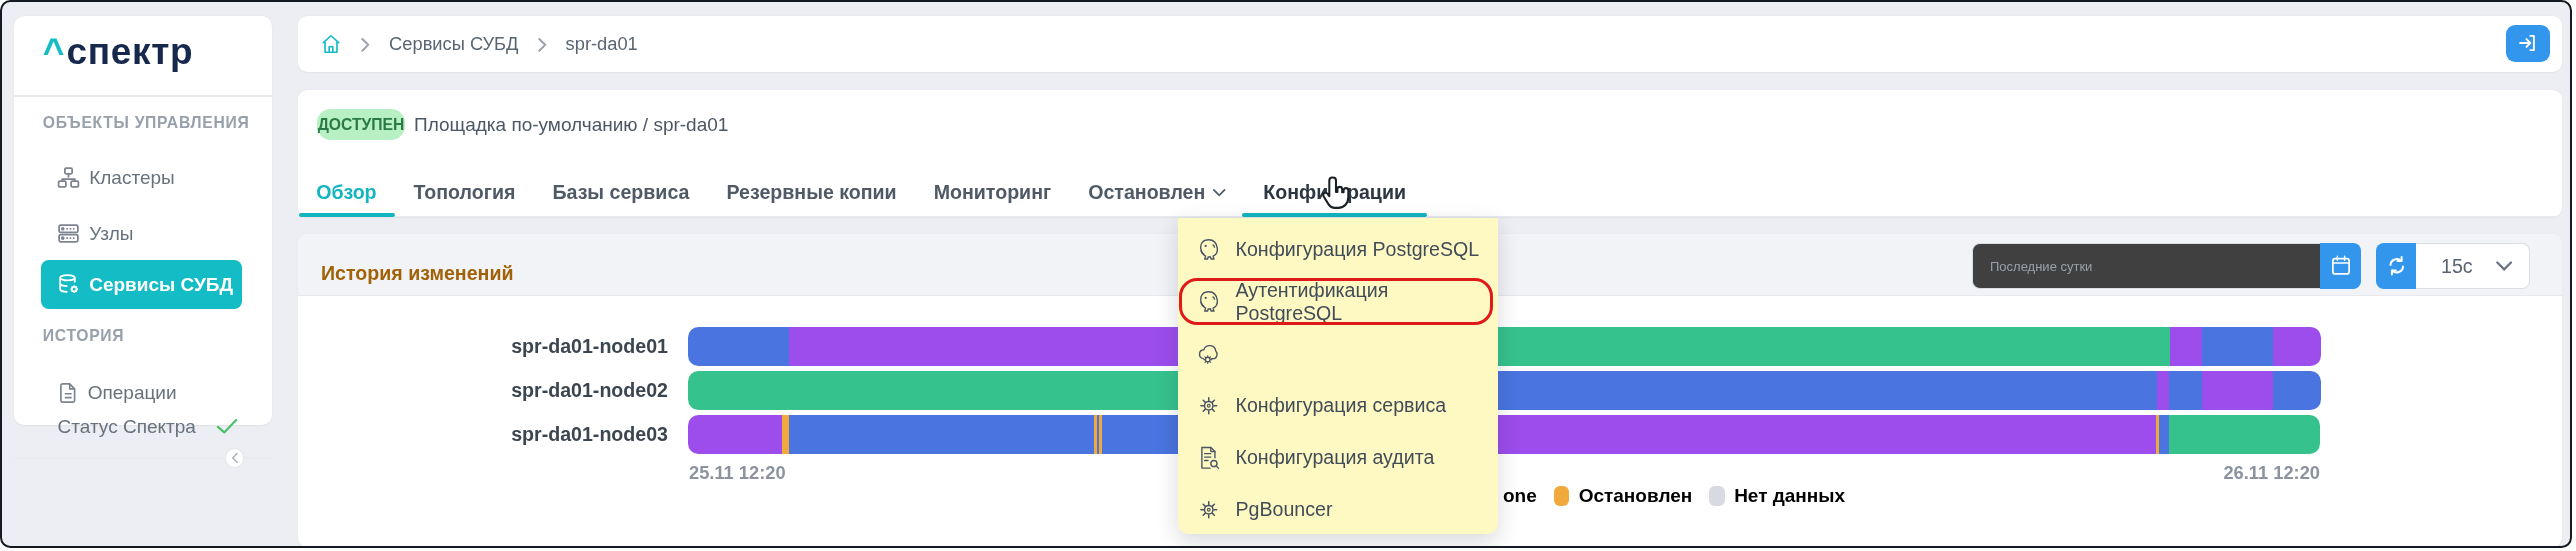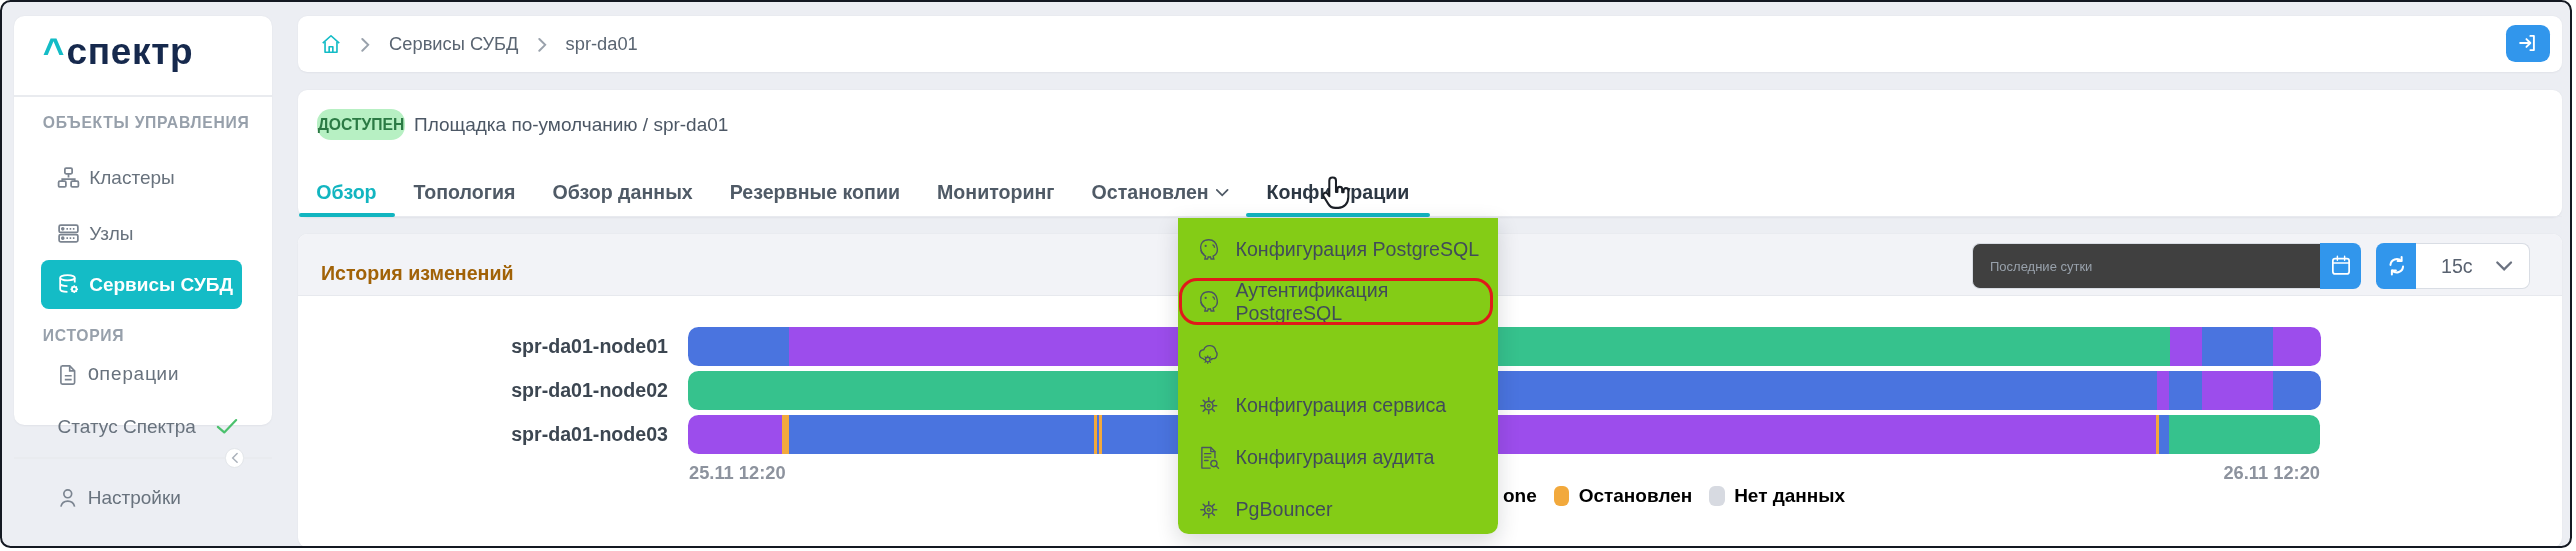--- a/index.html
+++ b/index.html
@@ -62,21 +62,21 @@
   .tl-bar{position:absolute;left:390px;width:1633px;height:39px;display:flex;}
   .tl-seg{height:100%;}
   .tl-seg:first-child{border-radius:10.5px 0 0 10.5px;}
   .tl-seg:last-child{border-radius:0 10.5px 10.5px 0;}
   .tl-time{position:absolute;top:228px;font-size:18.3px;font-weight:700;color:#8d939e;}
   .legend{position:absolute;left:1205px;top:251px;display:flex;align-items:center;gap:17px;}
   .legend-item{display:flex;align-items:center;gap:9.2px;font-size:19px;font-weight:600;color:#000000;justify-content:center;}
   .legend-pill{width:15.7px;height:19.6px;border-radius:5.9px;}
 
   
-  .dropdown{position:absolute;left:1176px;top:216px;width:320px;height:316px;background:#84cc16;border-radius:0 0 10.5px 10.5px;
+  .dropdown{position:absolute;left:1176px;top:216px;width:320px;height:316px;background:#fef9c3;border-radius:0 0 10.5px 10.5px;
     box-shadow:0 7.8px 22px rgba(16,24,40,.16);z-index:60;padding-top:5.9px;}
   .menu-item{position:relative;height:52px;display:flex;align-items:center;gap:13px;padding-left:17px;font-size:19.6px;color:#414c59;cursor:pointer;}
   .menu-item svg{flex:0 0 auto;}
   .red-outline{position:absolute;left:1.3px;top:60px;width:314px;height:47px;border:3.3px solid #e01a1a;border-radius:18.3px;pointer-events:none;}
 
   .cursor{position:absolute;left:1319px;top:174px;z-index:70;}
 </style>
 </head>
 <body>
 
@@ -116,21 +116,21 @@
         <ellipse cx="11" cy="5.5" rx="7" ry="2.6"></ellipse>
         <path d="M4 5.5v11c0 1.4 3.1 2.6 7 2.6M4 11c0 1.4 3.1 2.6 7 2.6M18 5.5V10"></path>
         <circle cx="17.5" cy="16.5" r="2.2"></circle>
         <path d="M17.5 12.8v1.2M17.5 18.9v1.2M13.9 16.5h1.2M19.9 16.5h1.2M15 14l.9.9M19.1 18.1l.9.9M20 14l-.9.9M15.9 18.1l-.9.9" stroke-width="1.4"></path>
       </svg>
       <span>Сервисы СУБД</span>
     </div>
 
     <div class="sb-section" style="top:311px;">ИСТОРИЯ</div>
 
-    <div class="sb-item" style="top:340px;font-family:Liberation Mono, monospace;">
+    <div class="sb-item" style="top:358px;">
       <svg width="23.5" height="23.5" viewBox="0 0 24 24" fill="none" stroke="#7b8490" stroke-width="1.7">
         <path d="M6 3h8l5 5v12a1.5 1.5 0 0 1-1.5 1.5h-11A1.5 1.5 0 0 1 5 20V4.5A1.5 1.5 0 0 1 6.5 3z"></path>
         <path d="M14 3v5h5M9 13h7M9 17h7"></path>
       </svg>
       <span>Операции</span>
     </div>
 
     <div class="sb-item" style="top:392px;padding-left:16.3px;">
       <span>Статус Спектра</span>
       <svg class="sb-check" width="22" height="17" viewBox="0 0 24 18" fill="none" stroke="#4bc16d" stroke-width="2.4" stroke-linecap="round" stroke-linejoin="round">
@@ -138,27 +138,20 @@
       </svg>
     </div>
 
     <div class="sb-divider2"></div>
     <div class="collapse-btn">
       <svg width="7.8" height="11.8" viewBox="0 0 10 16" fill="none" stroke="#aab1ba" stroke-width="2" stroke-linecap="round">
           <path d="M8 2L2 8l6 6"></path>
         </svg>
     </div>
 
-    <div class="sb-item" style="top:463px;">
-      <svg width="23.5" height="23.5" viewBox="0 0 24 24" fill="none" stroke="#7b8490" stroke-width="1.7">
-        <circle cx="12" cy="8" r="4"></circle>
-        <path d="M5 21c.8-3.5 3.6-5.5 7-5.5s6.2 2 7 5.5"></path>
-      </svg>
-      <span>Настройки</span>
-    </div>
   </aside>
 
   <header class="card crumbbar">
     <div class="crumb-row">
       <svg width="22" height="22" viewBox="0 0 24 24" fill="none" stroke="#14bcc6" stroke-width="1.8" stroke-linejoin="round">
         <path d="M3 11L12 3l9 8"></path>
           <path d="M5.5 9.5V21h13V9.5"></path>
           <path d="M10 21v-6h4v6"></path>
       </svg>
       <svg width="10.5" height="15.7" viewBox="0 0 10 16" fill="none" stroke="#9aa2ac" stroke-width="2" stroke-linecap="round">
@@ -183,21 +176,21 @@
     <div class="svc-title">Площадка по-умолчанию /  spr-da01</div>
     <div class="tabs">
       <div class="tab active">
         <span>Обзор</span>
           <span class="tab-underline"></span>
       </div>
       <div class="tab">
           <span>Топология</span>
         </div>
       <div class="tab">
-          <span>Обзор данных</span>
+          <span>Базы сервиса</span>
         </div>
       <div class="tab">
           <span>Резервные копии</span>
         </div>
       <div class="tab">
           <span>Мониторинг</span>
         </div>
       <div class="tab">
         <span>Остановлен</span>
         <svg width="14.4" height="9.2" viewBox="0 0 16 10" fill="none" stroke="#4f5a66" stroke-width="2" stroke-linecap="round">

